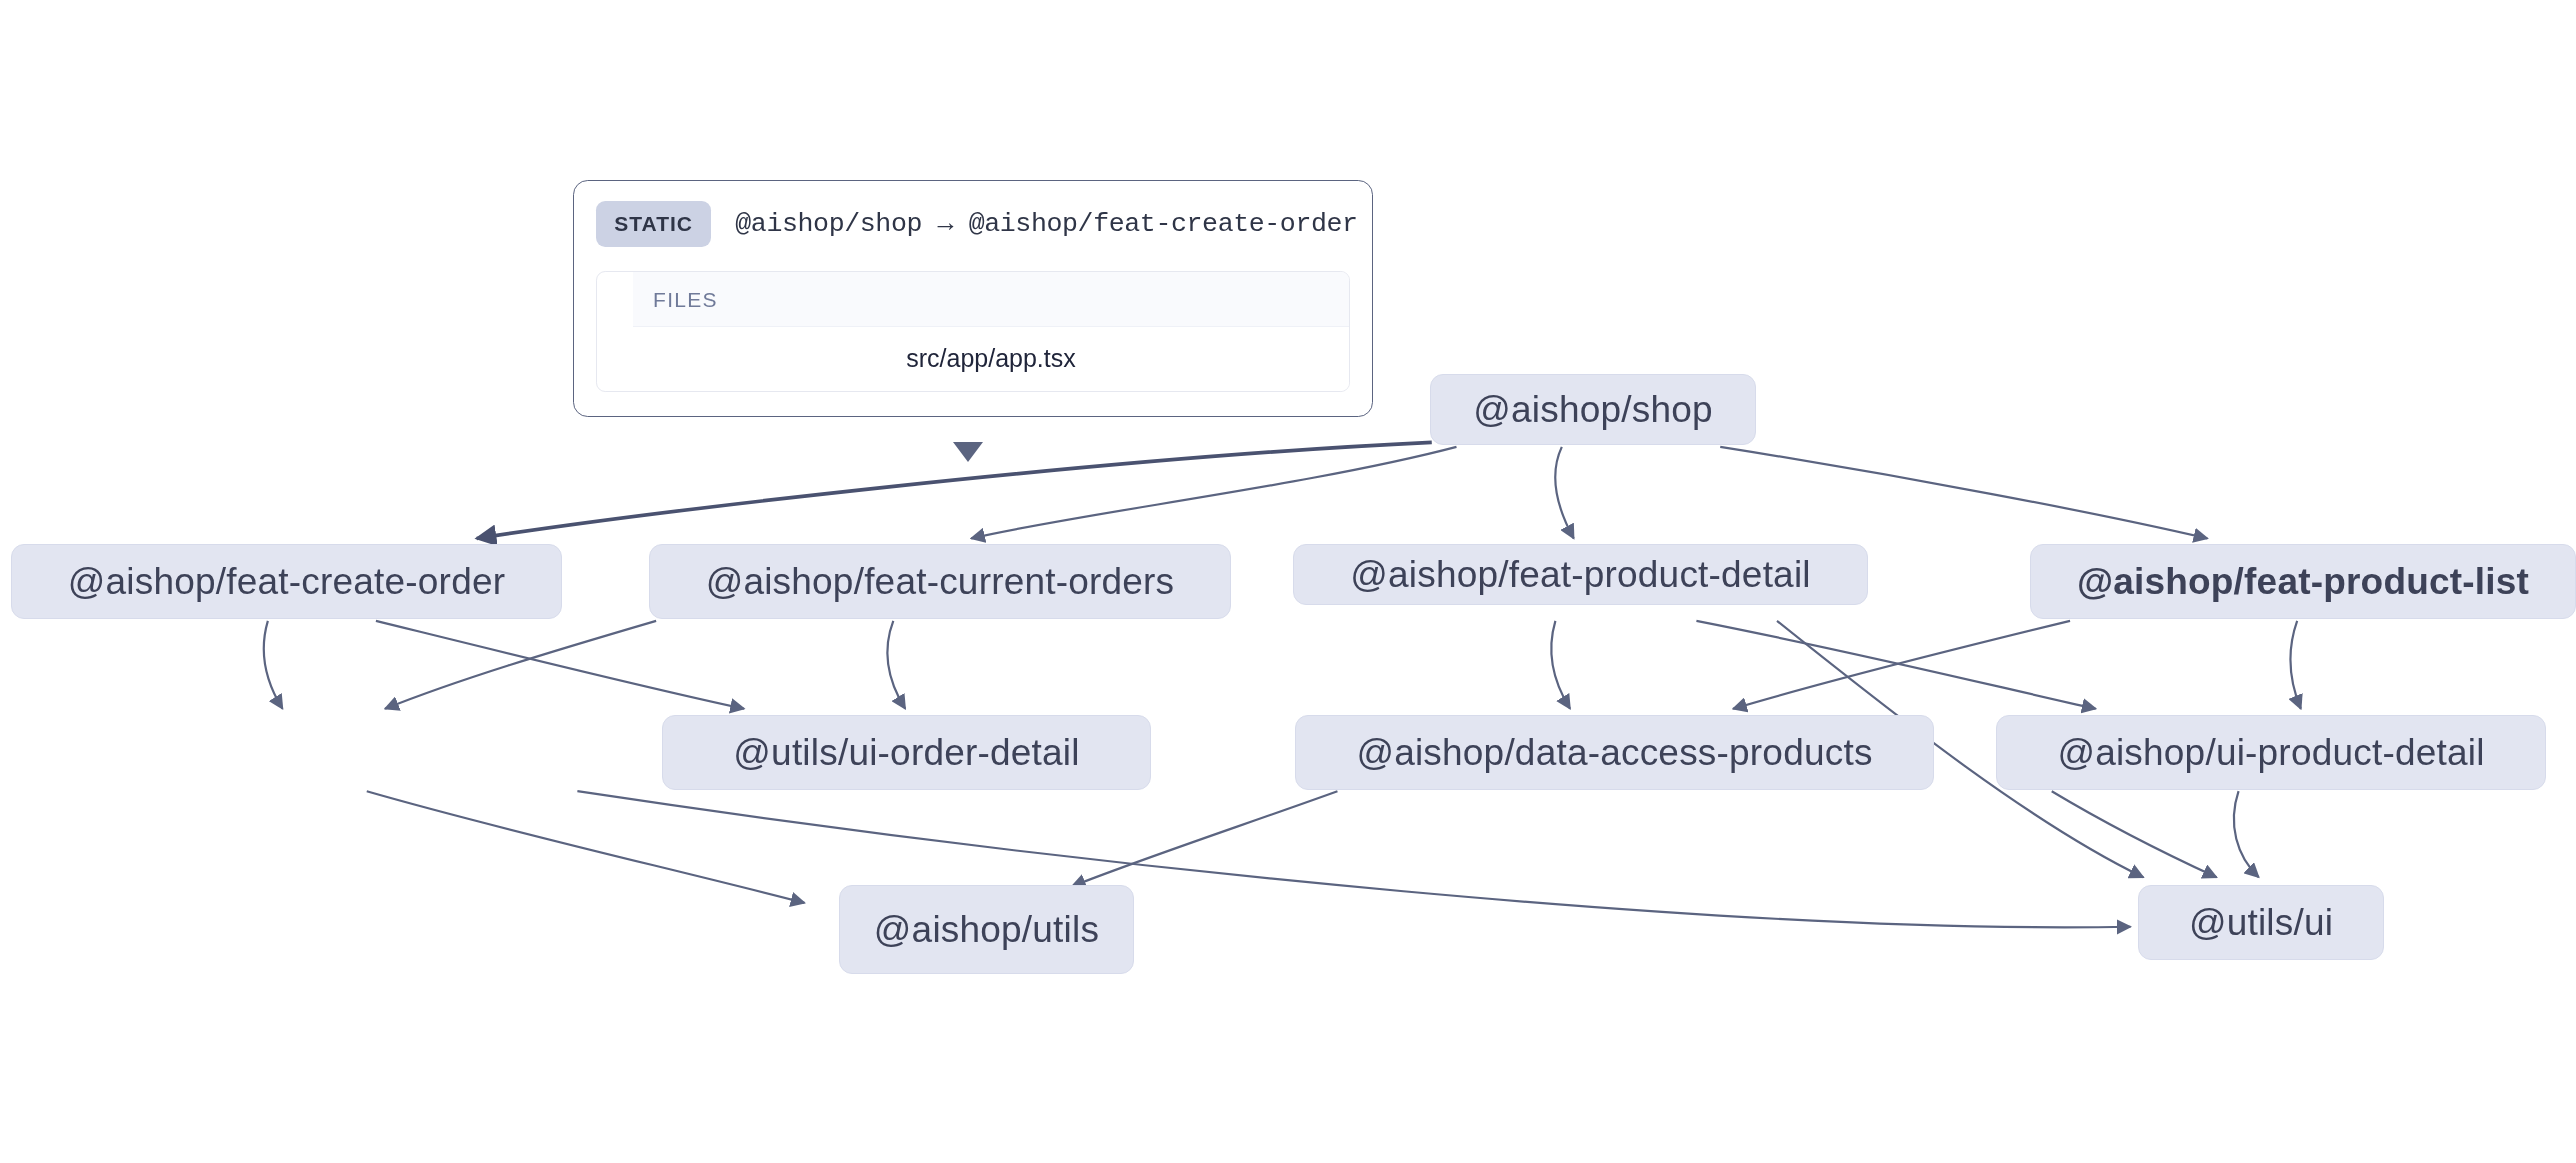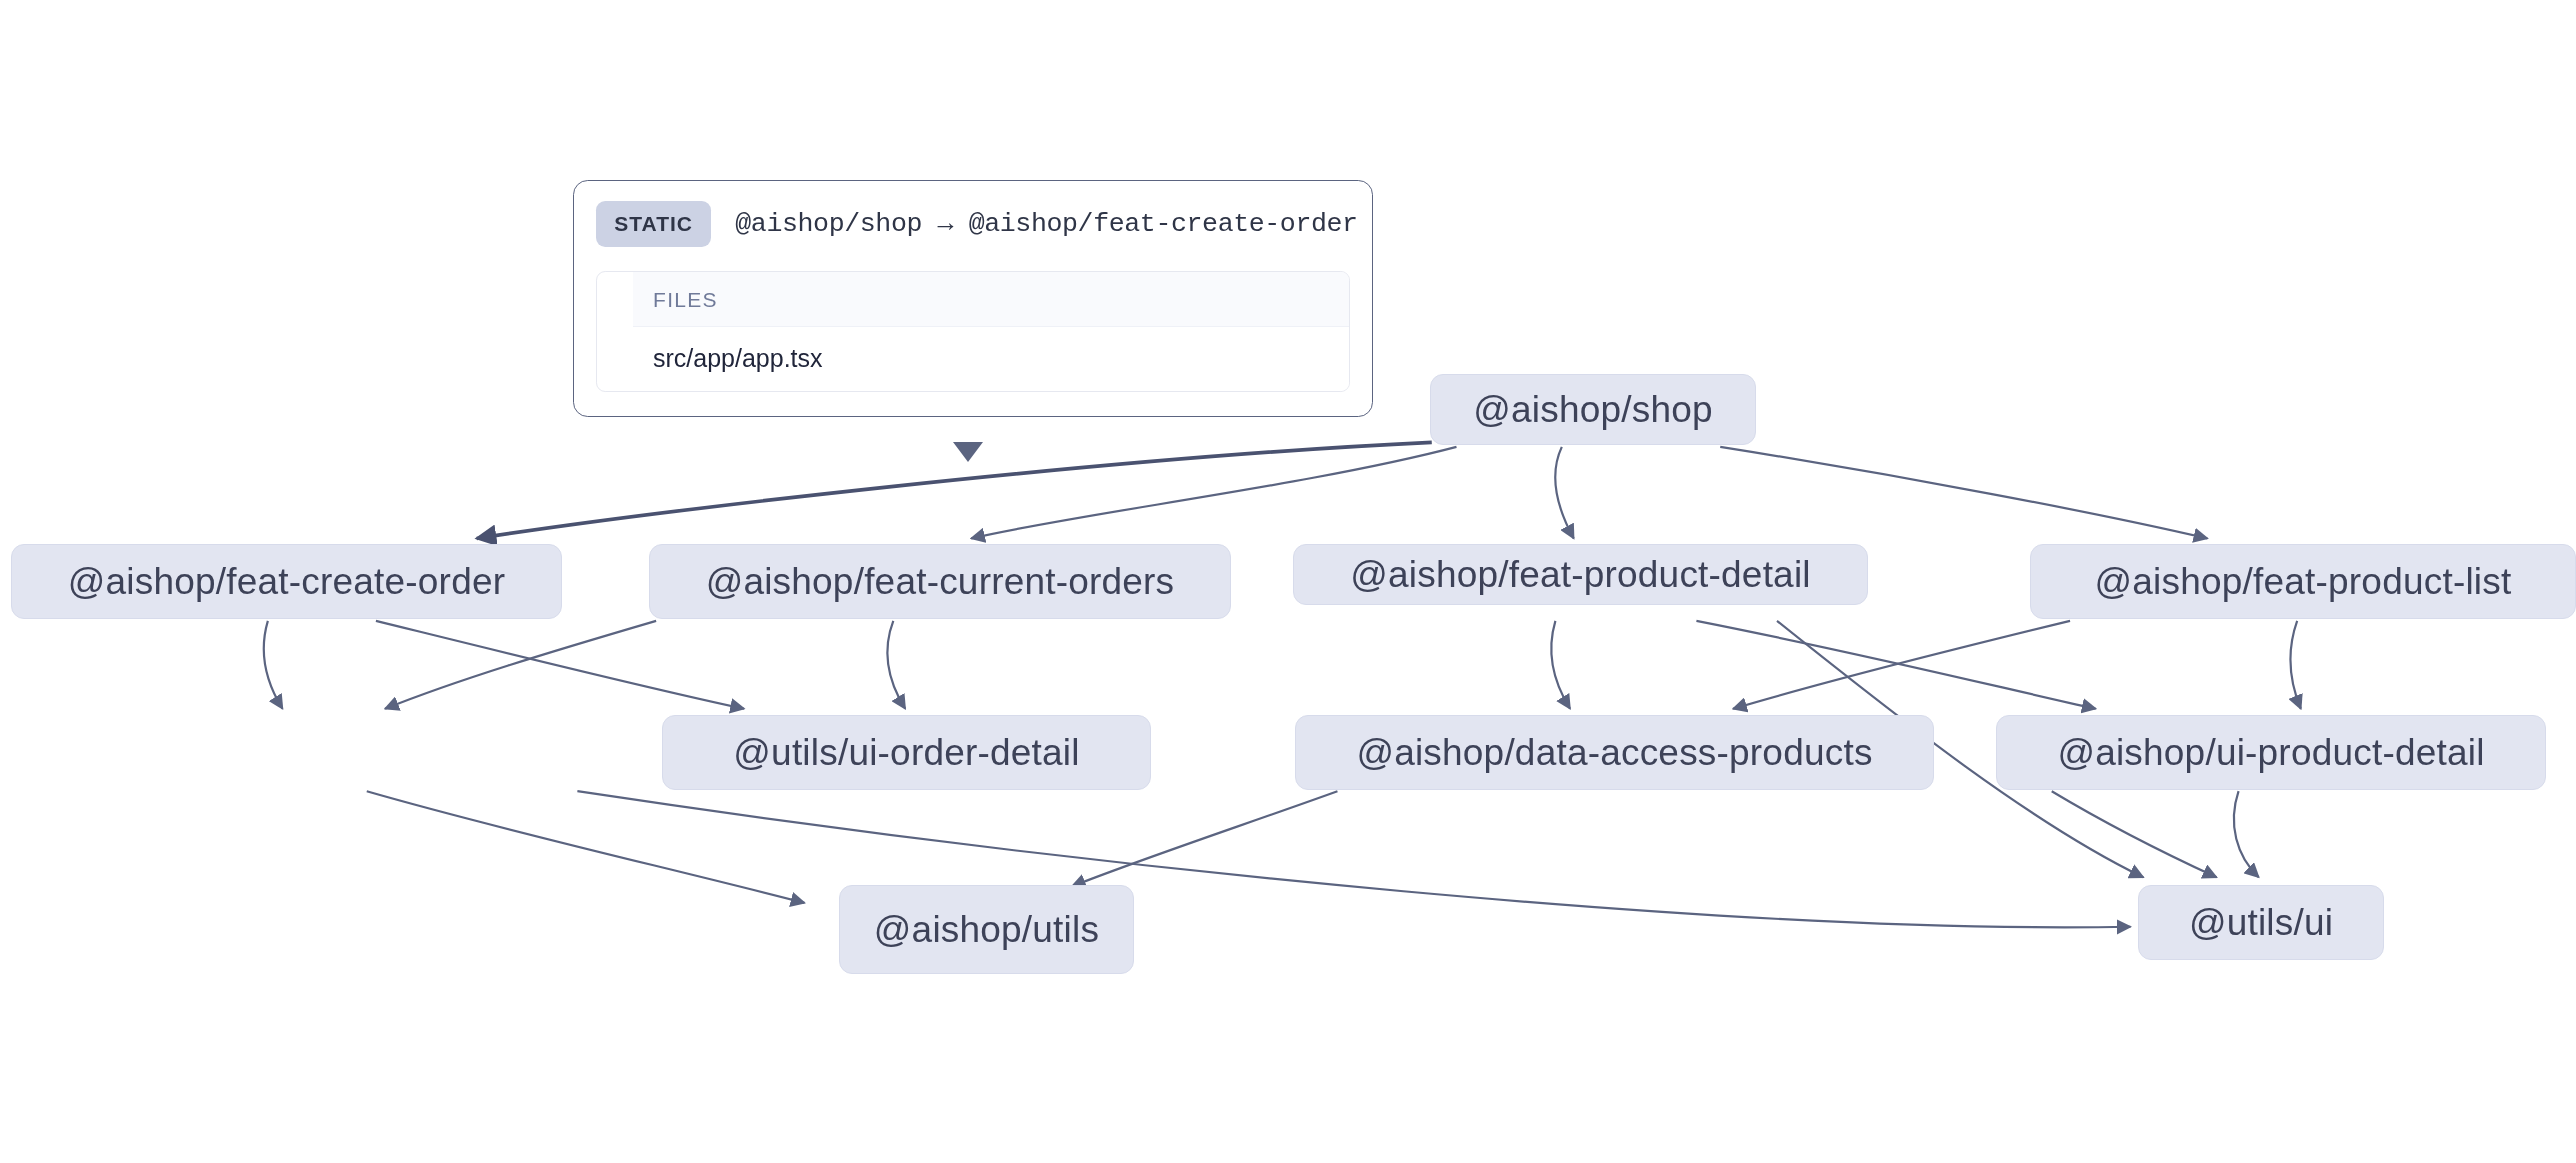--- a/index.html
+++ b/index.html
@@ -89,20 +89,21 @@
     font-size: 21px;
     letter-spacing: 1.3px;
     padding: 15.6px 20px 14.7px 20px;
     border-bottom: 0.9px solid #eff1f7;
   }
   .file-row {
     background: #ffffff;
     color: #20253a;
     font-size: 25px;
     padding: 16.5px 20px 18.3px 20px;
+    text-align: center;
   }
   #tooltip-stem {
     position: absolute;
     left: 953px;
     top: 442px;
     width: 0;
     height: 0;
     border-left: 15.6px solid transparent;
     border-right: 15.6px solid transparent;
     border-top: 20px solid #5b6480;
@@ -175,21 +176,21 @@
   </div>
 
   <div class="gnode" style="left:649px;top:544px;width:582px;height:75px;">
     <span>@aishop/feat-current-orders</span>
   </div>
 
   <div class="gnode" style="left:1293px;top:544px;width:575px;height:61px;">
     <span>@aishop/feat-product-detail</span>
   </div>
 
-  <div class="gnode" style="left:2030px;top:544px;width:546px;height:75px;">
+  <div class="gnode" style="left:2030px;top:544px;width:546px;height:75px;font-weight:bold;">
     <span>@aishop/feat-product-list</span>
   </div>
 
 
   <div class="gnode" style="left:662px;top:715px;width:489px;height:75px;">
     <span>@utils/ui-order-detail</span>
   </div>
 
   <div class="gnode" style="left:1295px;top:715px;width:639px;height:75px;">
     <span>@aishop/data-access-products</span>

